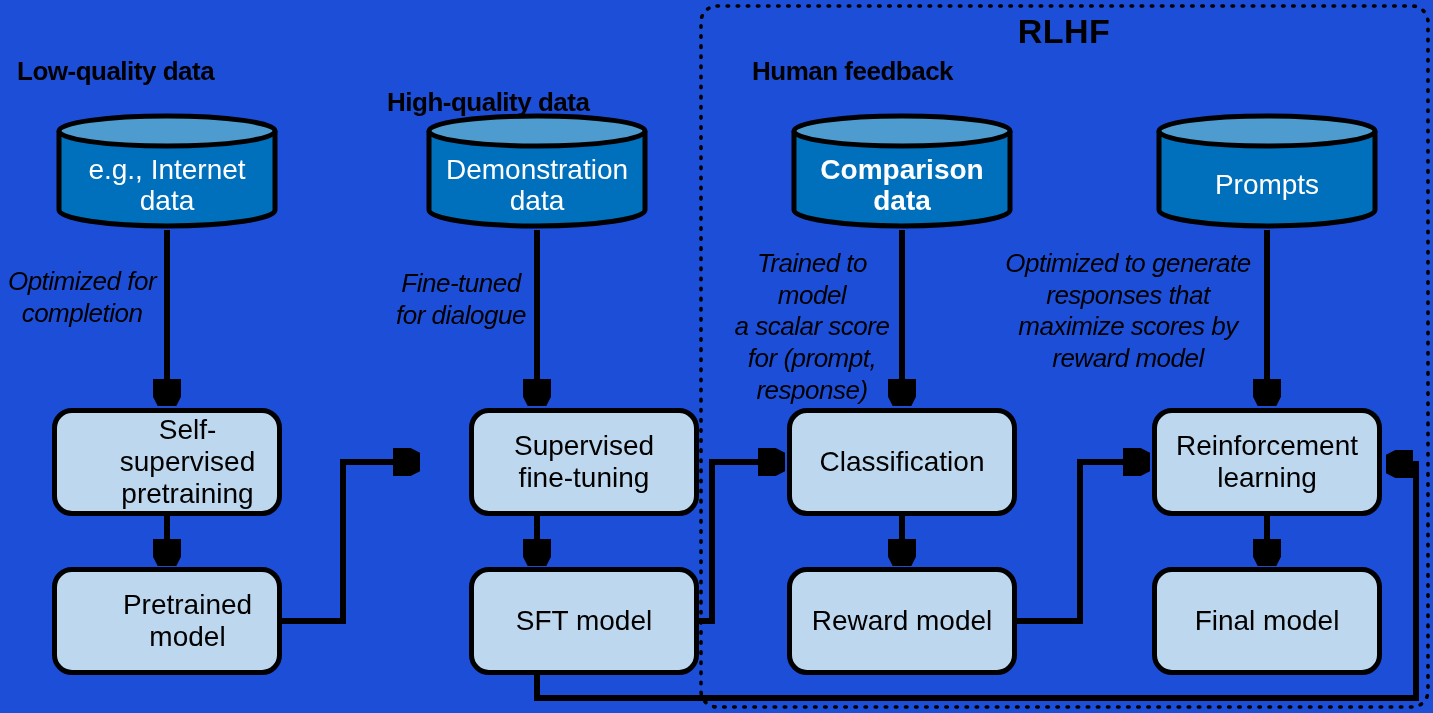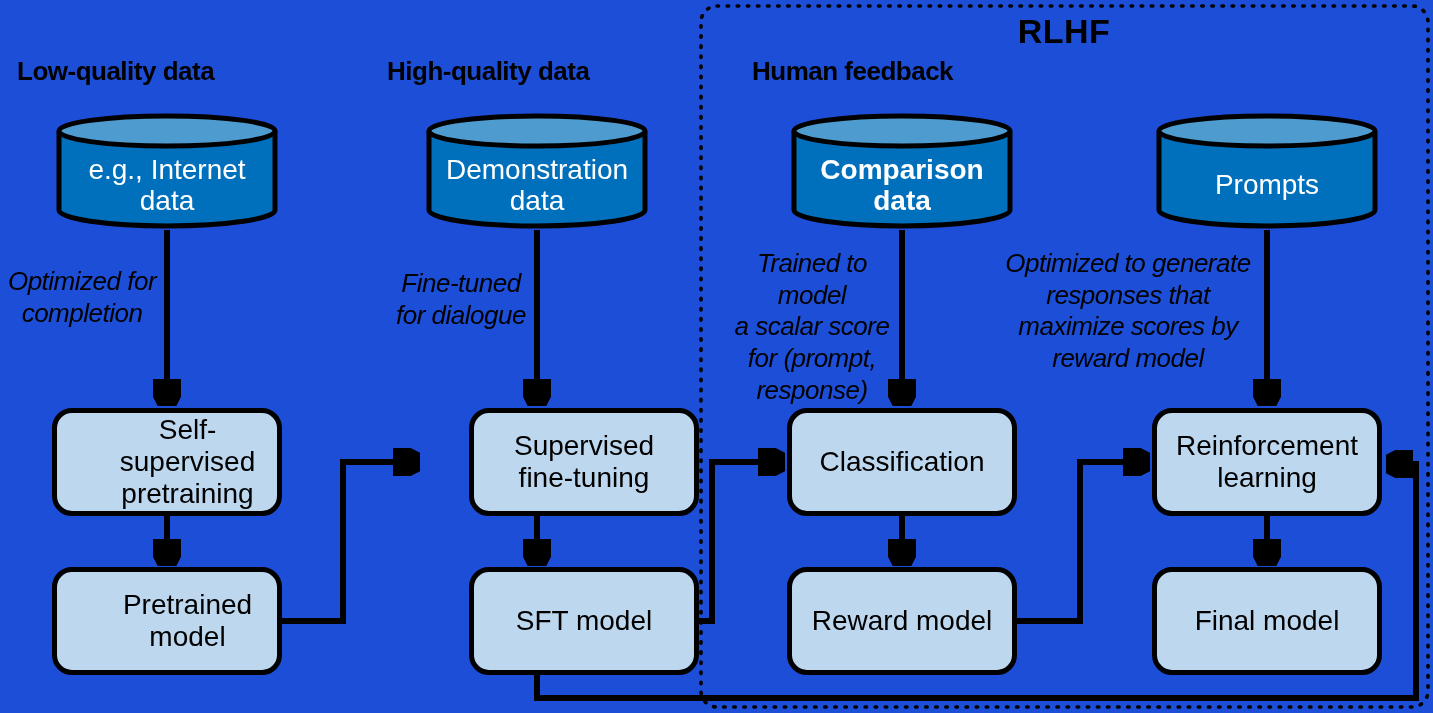--- a/index.html
+++ b/index.html
@@ -14,21 +14,21 @@
   body{font-family:"Liberation Sans", sans-serif;color:#000;}
   .canvas{position:relative;width:1433px;height:713px;overflow:hidden;background:#1d4ed8;}
   .layer{position:absolute;left:0;top:0;width:1433px;height:713px;}
 
   
   .col-heading{
     position:absolute;top:56px;width:300px;text-align:left;
     font-size:26px;font-weight:600;letter-spacing:-0.5px;white-space:pre-line;
   }
   .h1{left:17px;}
-  .h2{left:387px;}
+  .h2{left:387px;margin-top:31px;}
   .h3{left:752px;}
 
   .rlhf-title{
     position:absolute;left:700px;top:12px;width:728px;text-align:center;
     font-size:34px;font-weight:bold;letter-spacing:0.5px;
   }
 
   
   .cylinder{position:absolute;width:230px;height:122px;top:110px;}
   .cy1{left:52px;}

